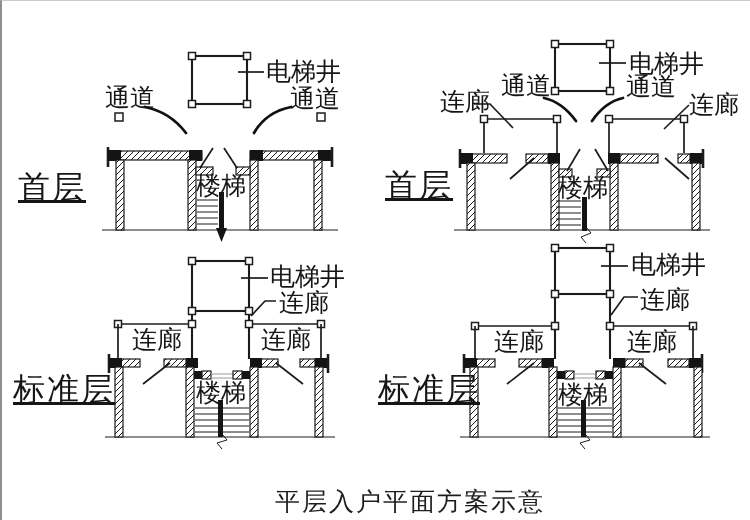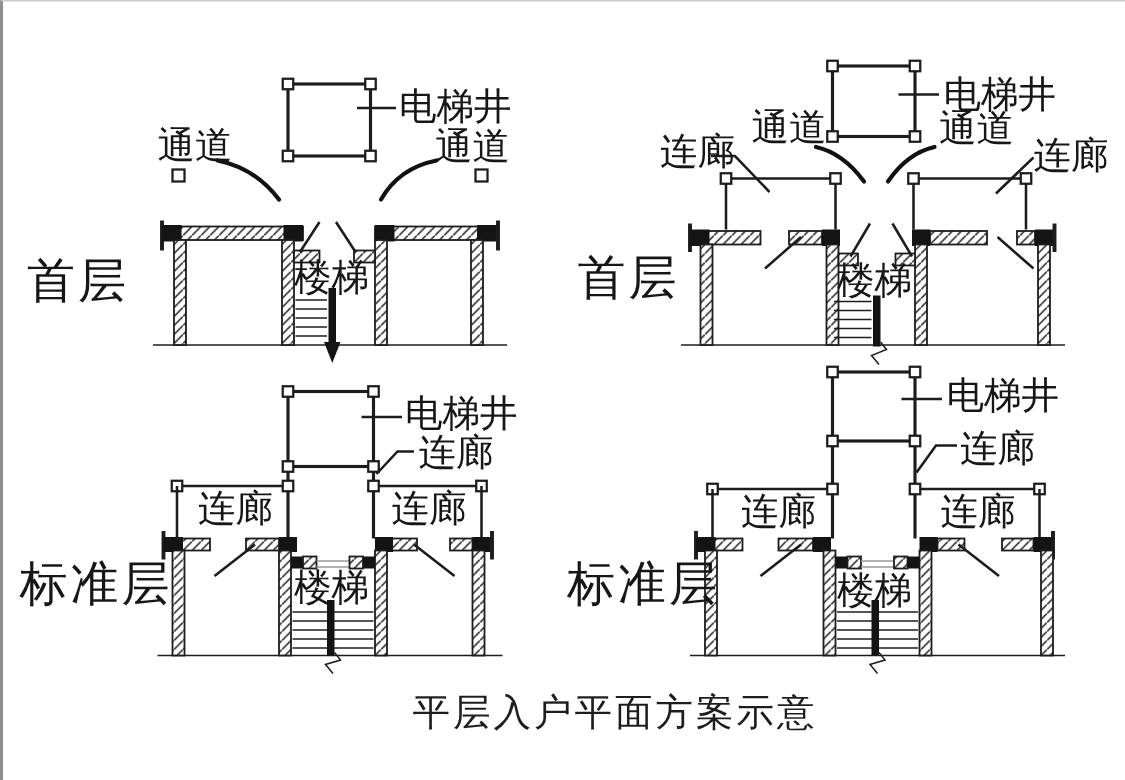--- a/index.html
+++ b/index.html
@@ -15,21 +15,21 @@
   }
   svg.art{position:absolute;left:0;top:0;}
   .lbl{
     position:absolute;
     color:#161616;
     line-height:1;
     white-space:nowrap;
     font-family:"Liberation Serif","DejaVu Serif",serif;
   }
   .ann{font-size:25px;}
-  .floor{font-size:32px;letter-spacing:2px;}
+  .floor{font-size:32px;letter-spacing:2px;text-decoration:underline;}
   .caption{font-size:25px;letter-spacing:2px;color:#1d1d1d;}
   
   .ln{stroke:#1c1c1c;stroke-width:1.7;fill:none;}
   .ln2{stroke:#1c1c1c;stroke-width:2.1;fill:none;}
   .thin{stroke:#1c1c1c;stroke-width:1;fill:none;}
   .lite{stroke:#9a9a9a;stroke-width:1;fill:none;}
   .thick{stroke:#1c1c1c;stroke-width:2.6;fill:none;}
   .arc{stroke:#111;stroke-width:2.8;fill:none;stroke-linecap:round;}
   .hw{fill:url(#hatch);stroke:#1c1c1c;stroke-width:1.2;}
   .bk{fill:#141414;stroke:none;}
@@ -272,14 +272,14 @@
   <div class="lbl ann" style="left:259px;top:326px">连廊</div>
   <div class="lbl ann" style="left:194px;top:379px">楼梯</div>
 
   <div class="lbl floor" style="left:376px;top:372px">标准层</div>
   <div class="lbl ann" style="left:629px;top:251px">电梯井</div>
   <div class="lbl ann" style="left:638px;top:286px">连廊</div>
   <div class="lbl ann" style="left:492px;top:328px">连廊</div>
   <div class="lbl ann" style="left:625px;top:328px">连廊</div>
   <div class="lbl ann" style="left:556px;top:381px">楼梯</div>
 
-  <div class="lbl caption" style="left:273px;top:462px">平层入户平面方案示意</div>
+  <div class="lbl caption" style="left:273px;top:488px">平层入户平面方案示意</div>
 </div>
 
 </body></html>

